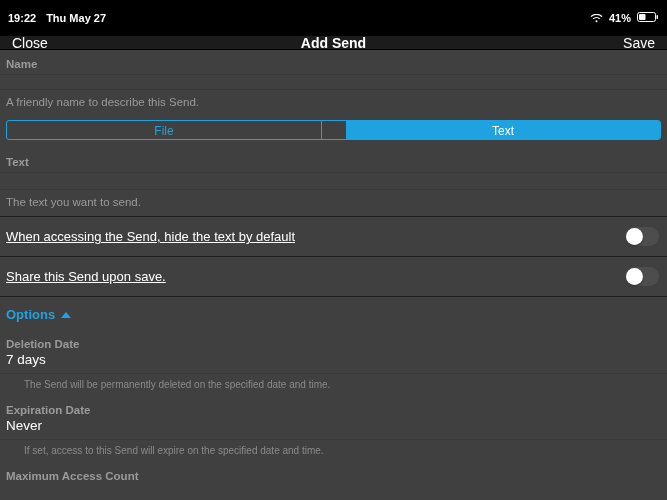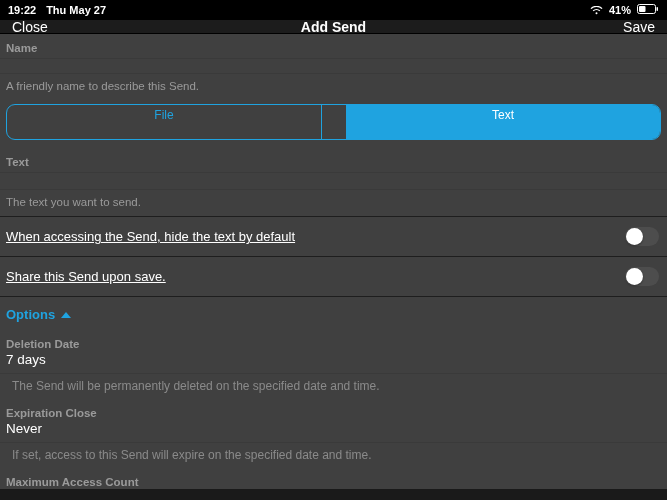--- a/index.html
+++ b/index.html
@@ -6,21 +6,21 @@
   html, body {
     width: 667px; height: 500px;
     background: #1a1a1a;
     font-family: -apple-system, "Helvetica Neue", Arial, sans-serif;
     color: #fff;
     overflow: hidden;
     font-size: 13px;
   }
   
   .statusbar {
-    height: 20px;
+    height: 36px;
     background: #000;
     display: flex;
     align-items: center;
     justify-content: space-between;
     padding: 0 8px;
     font-size: 11px;
     font-weight: 600;
     color: #fff;
   }
   .statusbar .left { display:flex; gap:10px; align-items:center;}
@@ -60,23 +60,23 @@
   .hint {
     color:#9a9a9a;
     font-size:11.5px;
     padding: 6px 6px 8px 6px;
   }
   
   .seg-wrap { padding: 4px 6px 8px 6px; }
   .seg {
     display:flex;
     border:1px solid #1fa3e0;
-    border-radius:9px;
+    border-radius:3px;
     overflow:hidden;
-    height:36px;
+    height:20px;
     gap:24px;
   }
   .seg div {
     flex:1;
     text-align:center;
     font-size:12px;
     line-height:20px;
     color:#1fa3e0;
     font-weight:500;
   }
@@ -127,21 +127,21 @@
     font-size:11.5px;
     font-weight:600;
     padding: 6px 6px 2px 6px;
   }
   .sub-value-row {
     padding: 0 6px 6px 6px;
     border-bottom:1px solid #3a3a3a;
     display:flex; justify-content:space-between; align-items:center;
   }
   .sub-value { color:#fff; font-size:13.5px; font-weight:500; }
-  .sub-hint { color:#8a8a8a; font-size:12px; padding:5px 6px 8px 12px; }
+  .sub-hint { color:#8a8a8a; font-size:10px; padding:5px 6px 8px 24px; }
 </style>
 </head>
 <body>
 
 <div class="statusbar">
   <div class="left">
     <span>19:22</span>
     <span>Thu May 27</span>
   </div>
   <div class="right">
@@ -202,21 +202,21 @@
     <span class="txt">Options</span>
     <span class="chev-up"></span>
   </div>
 
   <div class="sub-label">Deletion Date</div>
   <div class="sub-value-row">
     <span class="sub-value">7 days</span>
   </div>
   <div class="sub-hint">The Send will be permanently deleted on the specified date and time.</div>
 
-  <div class="sub-label">Expiration Close</div>
+  <div class="sub-label">Expiration Date</div>
   <div class="sub-value-row">
     <span class="sub-value">Never</span>
   </div>
   <div class="sub-hint">If set, access to this Send will expire on the specified date and time.</div>
 
   <div class="sub-label">Maximum Access Count</div>
 
 </div>
 
 </body></html>

